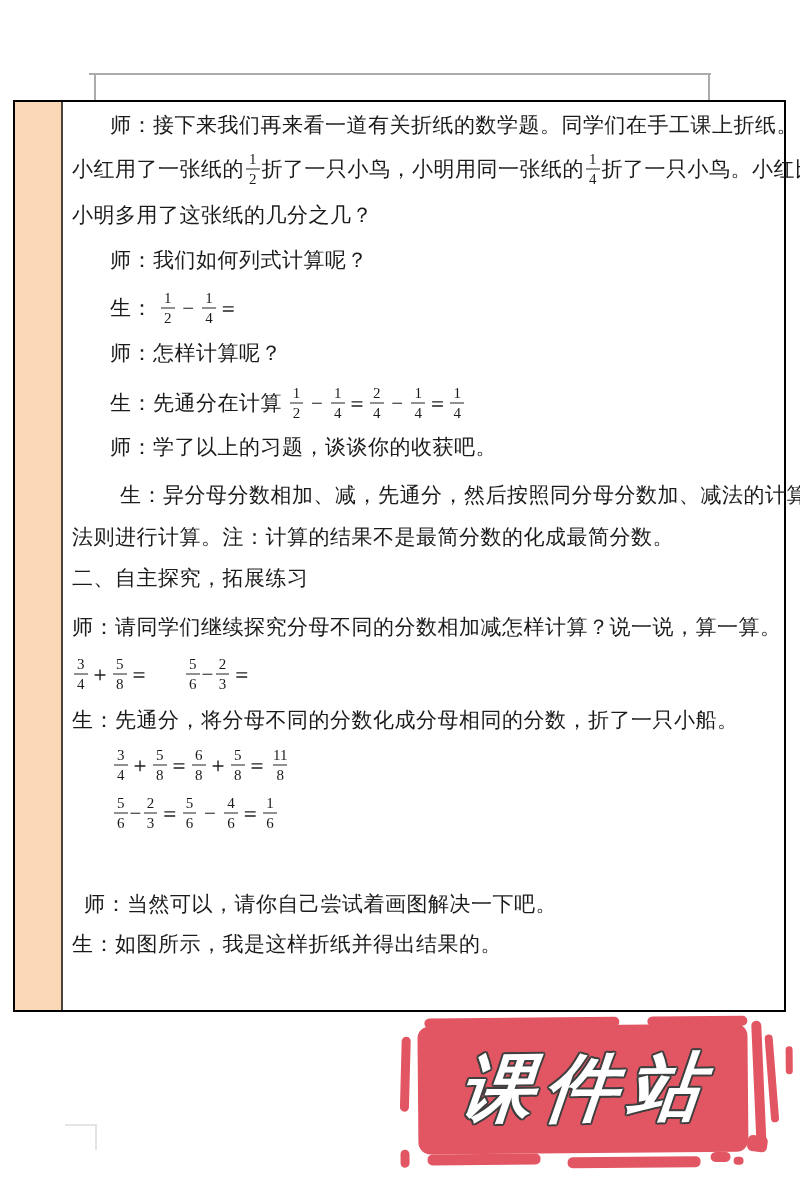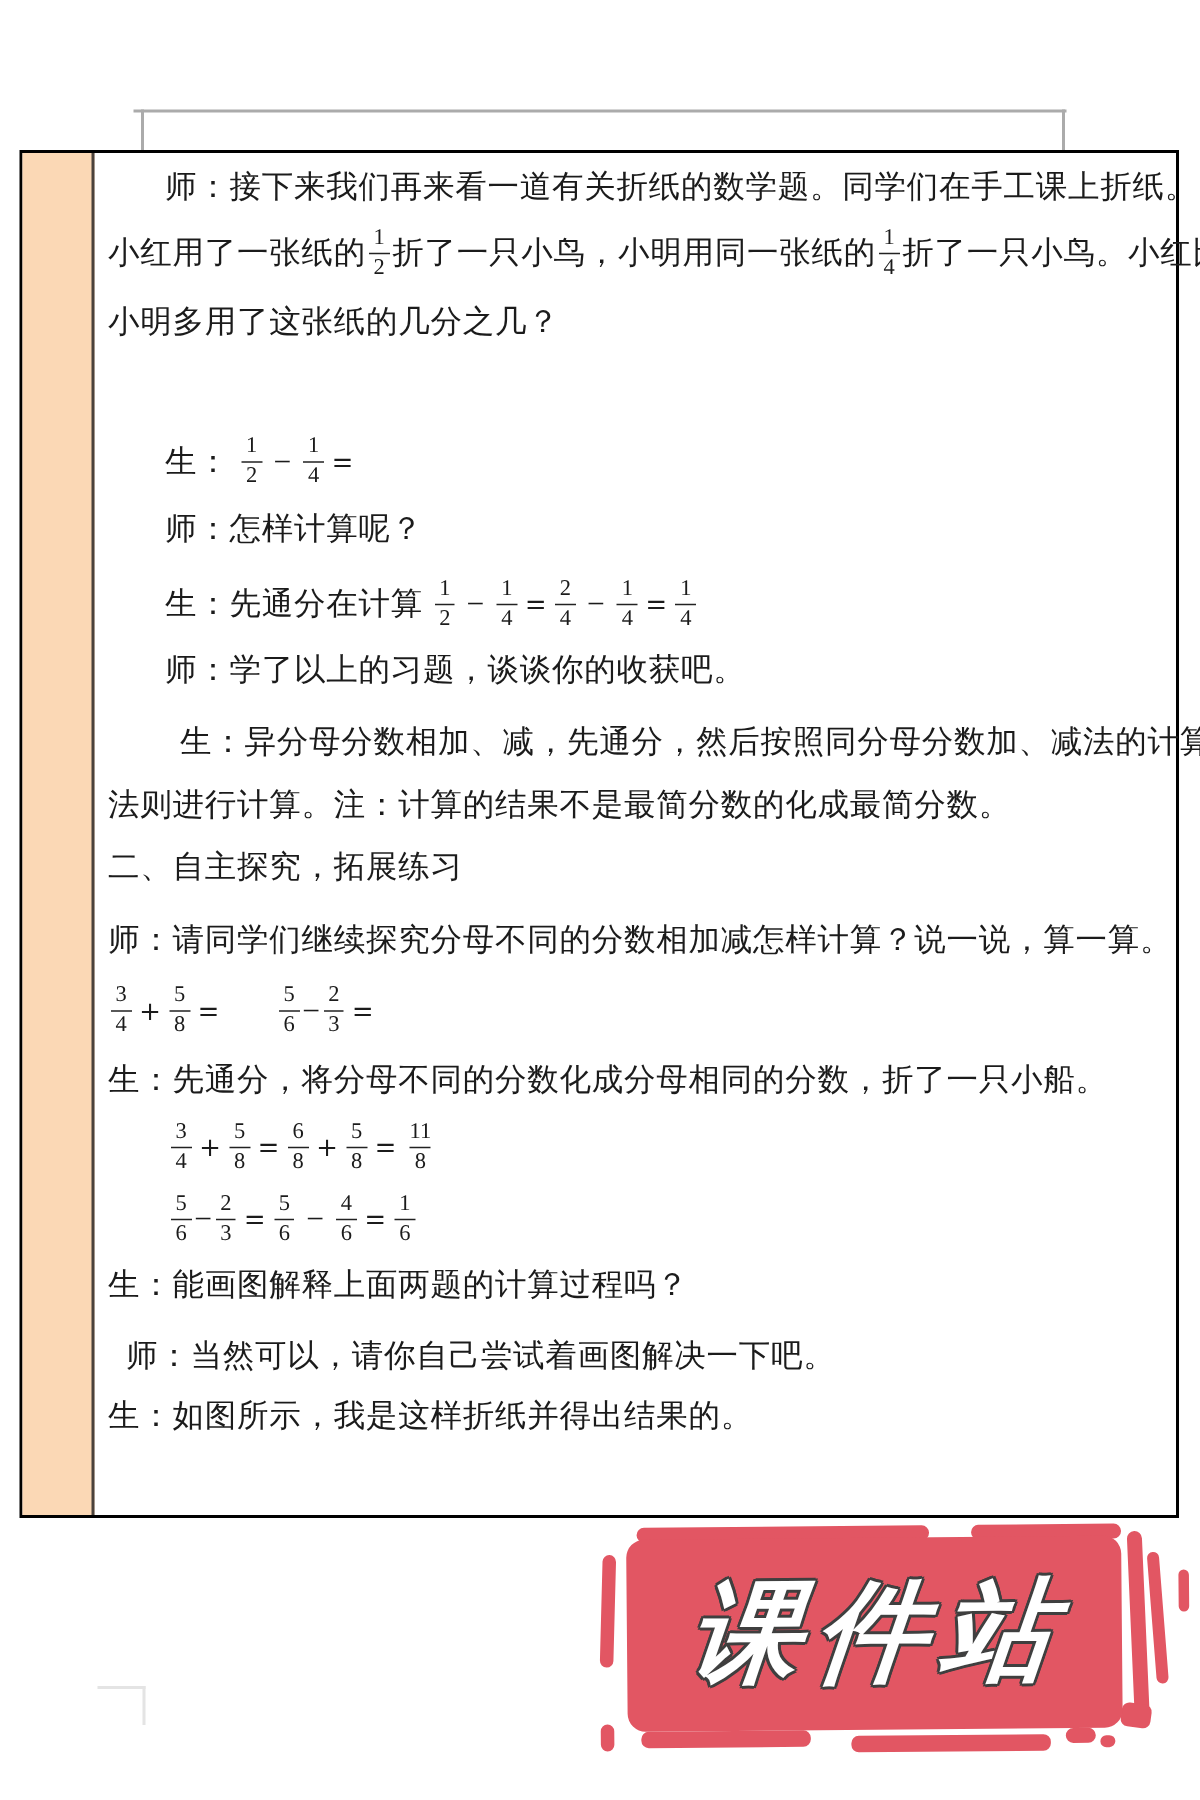--- a/index.html
+++ b/index.html
@@ -72,33 +72,33 @@
 
   <div class="doc-box">
     <div class="peach-cell"></div>
     <div class="content-cell"></div>
   </div>
 
   <div class="lines">
       <div class="line" style="left: 110px; top: 125px;"><span class="txt">师：接下来我们再来看一道有关折纸的数学题。同学们在手工课上折纸。</span></div>
       <div class="line" style="left: 72px; top: 169px;"><span class="txt">小红用了一张纸的</span><span class="frac"><span class="fn">1</span><span class="fd">2</span></span><span class="txt">折了一只小鸟，小明用同一张纸的</span><span class="frac"><span class="fn">1</span><span class="fd">4</span></span><span class="txt">折了一只小鸟。小红比</span></div>
       <div class="line" style="left: 72px; top: 215px;"><span class="txt">小明多用了这张纸的几分之几？</span></div>
+      <div class="line" style="left: 110px; top: 260px;"><span class="txt">师：我们如何列式计算呢？</span></div>
       <div class="line" style="left: 110px; top: 308px;"><span class="txt">生：</span><span class="spacer" style="width: 6px;"></span><span class="frac"><span class="fn">1</span><span class="fd">2</span></span><span class="txt"> − </span><span class="frac"><span class="fn">1</span><span class="fd">4</span></span><span class="txt">＝</span></div>
       <div class="line" style="left: 110px; top: 353px; justify-content: center;"><span class="txt">师：怎样计算呢？</span></div>
       <div class="line" style="left: 110px; top: 403px;"><span class="txt">生：先通分在计算 </span><span class="frac"><span class="fn">1</span><span class="fd">2</span></span><span class="txt"> − </span><span class="frac"><span class="fn">1</span><span class="fd">4</span></span><span class="txt">＝</span><span class="frac"><span class="fn">2</span><span class="fd">4</span></span><span class="txt"> − </span><span class="frac"><span class="fn">1</span><span class="fd">4</span></span><span class="txt">＝</span><span class="frac"><span class="fn">1</span><span class="fd">4</span></span></div>
       <div class="line" style="left: 110px; top: 447px; align-items: center;"><span class="txt">师：学了以上的习题，谈谈你的收获吧。</span></div>
       <div class="line" style="left: 120px; top: 495px;"><span class="txt">生：异分母分数相加、减，先通分，然后按照同分母分数加、减法的计算</span></div>
       <div class="line" style="left: 72px; top: 578px;"><span class="txt">二、自主探究，拓展练习</span></div>
       <div class="line" style="left: 72px; top: 537px;"><span class="txt">法则进行计算。注：计算的结果不是最简分数的化成最简分数。</span></div>
       <div class="line" style="left: 72px; top: 627px; font-family: Liberation Serif, serif;"><span class="txt">师：请同学们继续探究分母不同的分数相加减怎样计算？说一说，算一算。</span></div>
       <div class="line" style="left: 72px; top: 674px;"><span class="frac"><span class="fn">3</span><span class="fd">4</span></span><span class="txt">＋</span><span class="frac"><span class="fn">5</span><span class="fd">8</span></span><span class="txt">＝</span><span class="spacer" style="width: 34px;"></span><span class="frac"><span class="fn">5</span><span class="fd">6</span></span><span class="txt">−</span><span class="frac"><span class="fn">2</span><span class="fd">3</span></span><span class="txt">＝</span></div>
       <div class="line" style="left: 72px; top: 720px;"><span class="txt">生：先通分，将分母不同的分数化成分母相同的分数，折了一只小船。</span></div>
       <div class="line" style="left: 112px; top: 765px;"><span class="frac"><span class="fn">3</span><span class="fd">4</span></span><span class="txt">＋</span><span class="frac"><span class="fn">5</span><span class="fd">8</span></span><span class="txt">＝</span><span class="frac"><span class="fn">6</span><span class="fd">8</span></span><span class="txt">＋</span><span class="frac"><span class="fn">5</span><span class="fd">8</span></span><span class="txt">＝</span><span class="frac"><span class="fn">11</span><span class="fd">8</span></span></div>
       <div class="line" style="left: 112px; top: 813px;"><span class="frac"><span class="fn">5</span><span class="fd">6</span></span><span class="txt">−</span><span class="frac"><span class="fn">2</span><span class="fd">3</span></span><span class="txt">＝</span><span class="frac"><span class="fn">5</span><span class="fd">6</span></span><span class="txt"> − </span><span class="frac"><span class="fn">4</span><span class="fd">6</span></span><span class="txt">＝</span><span class="frac"><span class="fn">1</span><span class="fd">6</span></span></div>
-      <div class="line" style="left: 72px; top: 857px;"><span class="txt">生：能画图解释上面两题的计算过程吗？</span></div>
       <div class="line" style="left: 72px; top: 904px; margin-left: 12px;"><span class="txt">师：当然可以，请你自己尝试着画图解决一下吧。</span></div>
       <div class="line" style="left: 72px; top: 944px;"><span class="txt">生：如图所示，我是这样折纸并得出结果的。</span></div>
     </div>
 
   <div class="corner corner-h"></div>
   <div class="corner corner-v"></div>
 
   <div class="stamp">
     <div class="bs bs1"></div>
     <div class="bs bs2"></div>

